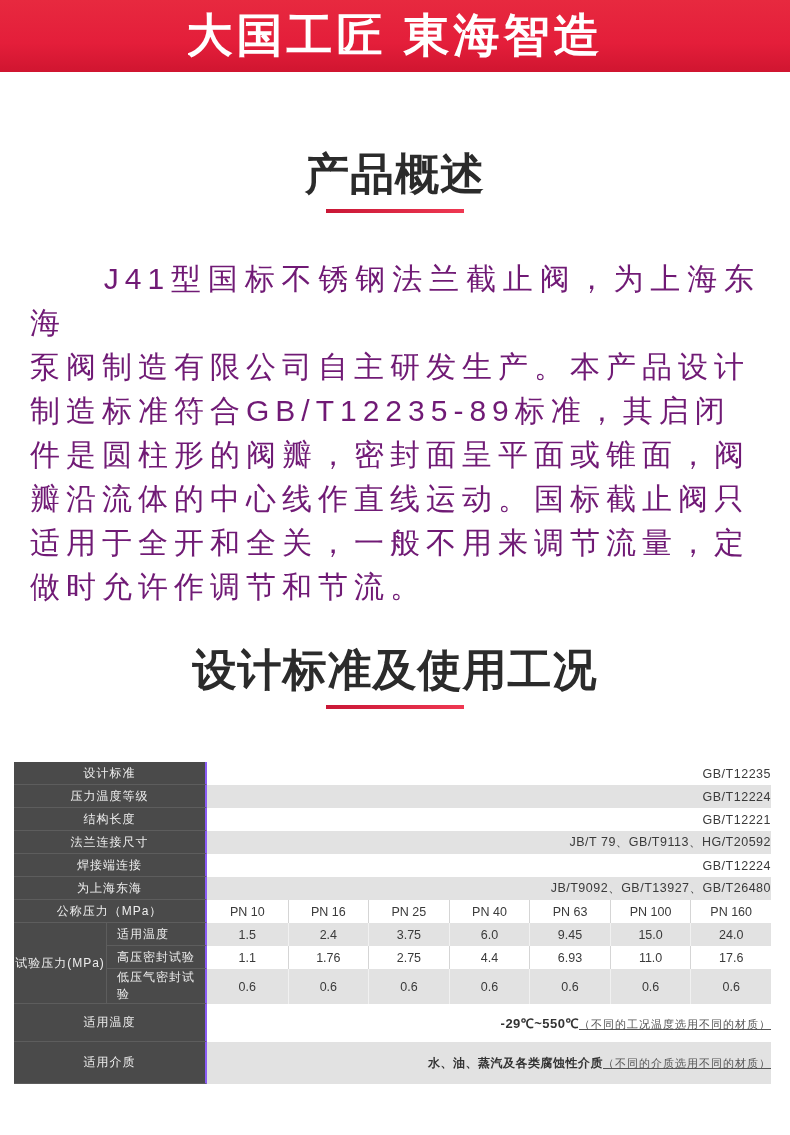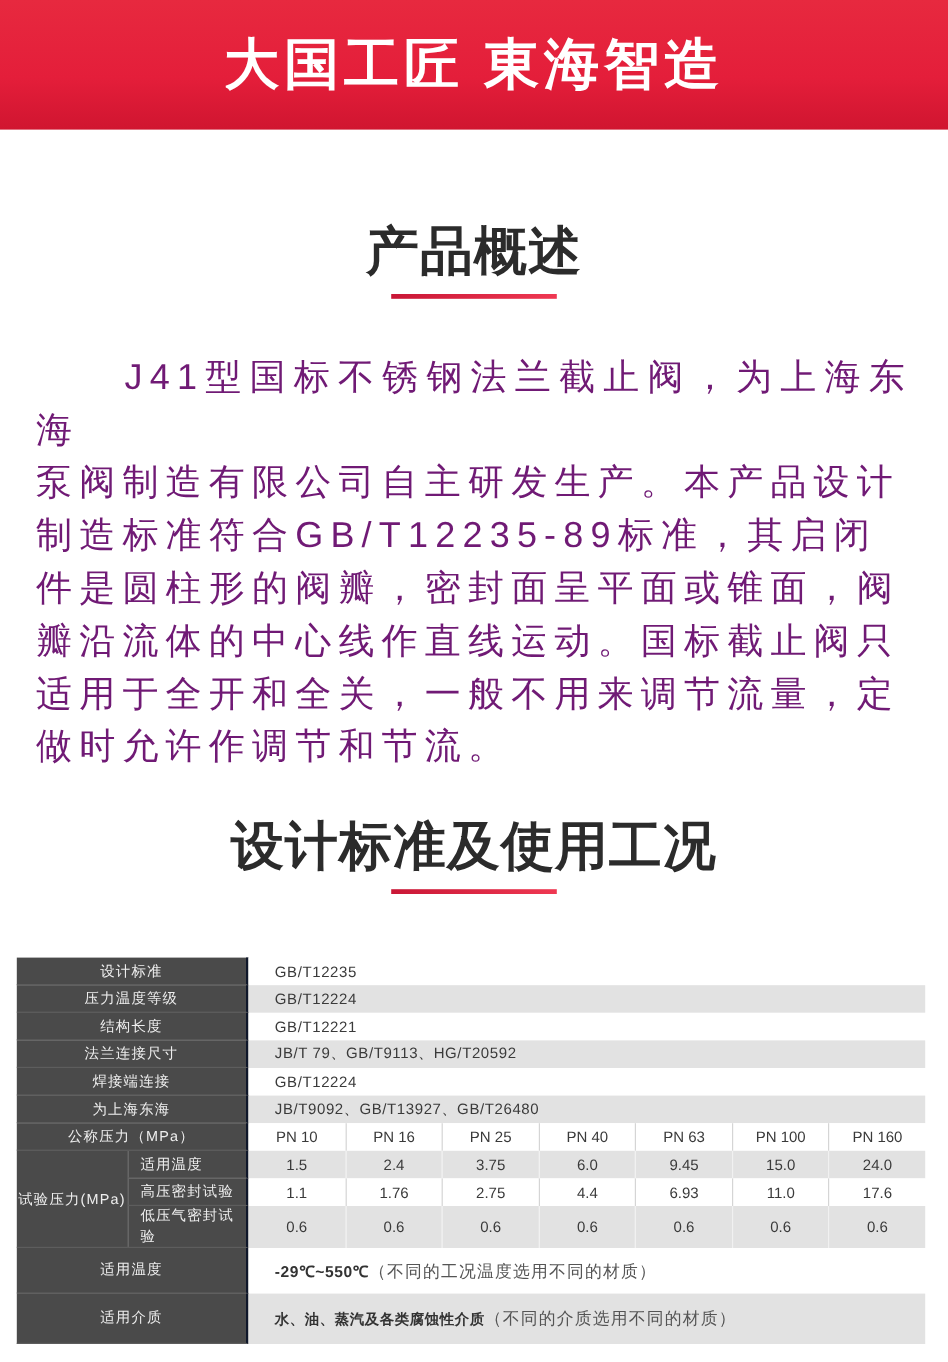--- a/index.html
+++ b/index.html
@@ -6,21 +6,21 @@
     margin: 0;
     padding: 0;
     background: #ffffff;
     width: 790px;
     font-family: "Liberation Sans", sans-serif;
   }
   body { min-height: 1135px; }
 
   
   .banner {
-    height: 108px;
+    height: 72px;
     background: linear-gradient(180deg, #e7293f 0%, #e41e3a 60%, #d01530 100%);
     display: flex;
     align-items: center;
     justify-content: center;
   }
   .banner-title {
     color: #ffffff;
     font-size: 46px;
     font-weight: bold;
     letter-spacing: 4px;
@@ -68,38 +68,38 @@
   .spec th {
     background: #4a4a4a;
     color: #eeeeee;
     font-weight: normal;
     font-size: 12px;
     letter-spacing: 1px;
     text-align: center;
     border-bottom: 1px solid #5d5d5d;
     height: 23px;
   }
-  .spec th.edge { border-right: 2px solid #0f172a; }
+  .spec th.edge { border-right: 2px solid #8b5cf6; }
   .spec th.group { border-right: 1px solid #5d5d5d; }
   .spec th.sub { text-align: left; padding-left: 10px; }
   .spec td {
     font-size: 12.5px;
     color: #3a3a3a;
     height: 23px;
   }
   .spec tr.w td { background: #ffffff; }
   .spec tr.g td { background: #e2e2e2; }
-  .spec td.full { text-align: left; padding-left: 22px; letter-spacing: 0.5px; }
+  .spec td.full { text-align: right; padding-left: 22px; letter-spacing: 0.5px; }
   .spec td.cell { text-align: center; }
   .spec tr.w td.cell + td.cell { border-left: 1px solid #d5d5d5; text-align: center; }
   .spec tr.g td.cell + td.cell { border-left: 1px solid #f1f1f1; }
   .spec tr.tall1 th, .spec tr.tall1 td { height: 38px; }
   .spec tr.tall2 th, .spec tr.tall2 td { height: 42px; }
   .cond-val { font-size: 13px; font-weight: bold; color: #333333; }
-  .cond-note { font-size: 14px; color: #555555; letter-spacing: 1px; }
+  .cond-note { font-size: 11px; color: #555555; letter-spacing: 1px; text-decoration: underline; }
 </style>
 </head>
 <body>
 
 <div class="banner">
   <div class="banner-title">大国工匠 東海智造</div>
 </div>
 
 <div class="section-title first">产品概述</div>
 <div class="title-underline"></div>

